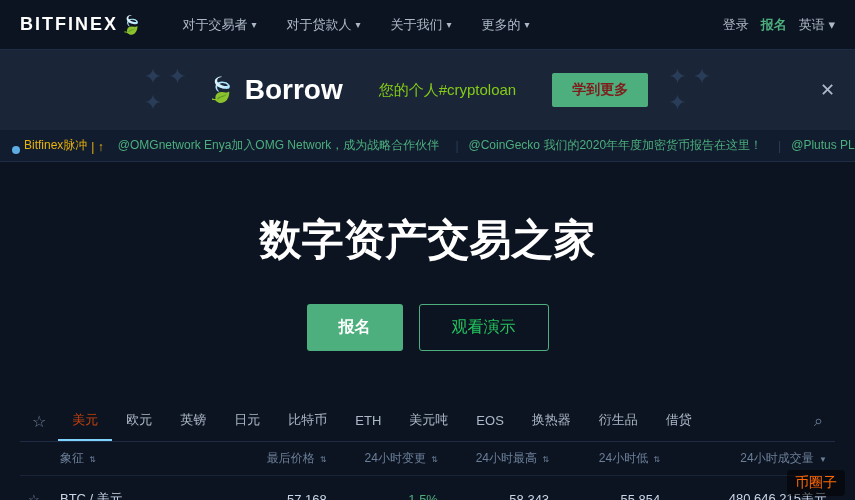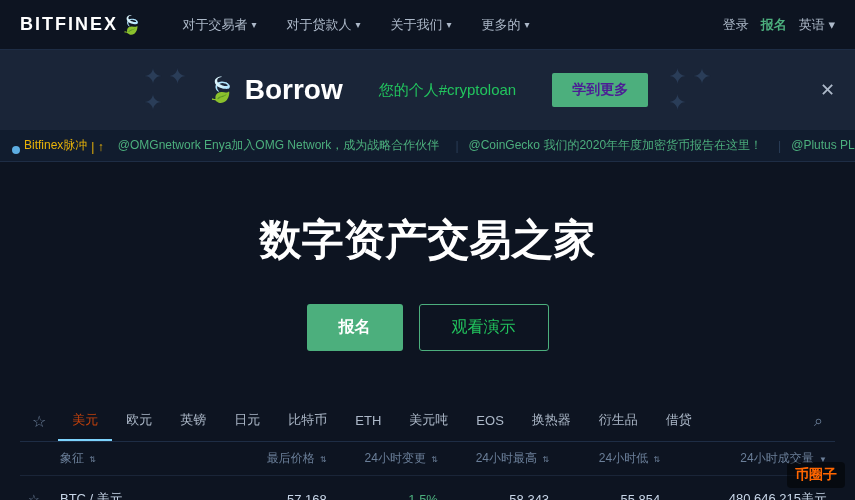--- a/index.html
+++ b/index.html
@@ -99,26 +99,26 @@
       font-size: 28px;
       font-weight: bold;
       color: #ffffff;
     }
     .banner-brand-leaf {
       color: #4caf7d;
       font-size: 24px;
     }
     .banner-tagline {
       font-size: 15px;
-      color: #22c55e;
+      color: #84cc16;
       margin: 0 16px;
     }
     .banner-btn {
       background-color: #4caf7d;
-      color: #4c1d95;
+      color: #7f1d1d;
       border: none;
       padding: 8px 20px;
       font-size: 14px;
       cursor: pointer;
       border-radius: 2px;
       font-weight: bold;
     }
     .banner-close {
       position: absolute;
       right: 20px;
@@ -273,27 +273,27 @@
     .row-price { flex: 1.2; text-align: right; color: #c8d6e8; }
     .row-change { flex: 1; text-align: right; }
     .row-change.positive { color: #4caf7d; }
     .row-high { flex: 1; text-align: right; color: #c8d6e8; }
     .row-low { flex: 1; text-align: right; color: #c8d6e8; }
     .row-volume { flex: 1.5; text-align: right; color: #c8d6e8; }
 
     
     .watermark {
       position: fixed;
-      bottom: 12px;
+      bottom: 4px;
       right: 10px;
       background: rgba(0,0,0,0.5);
       color: #ff6600;
       padding: 4px 8px;
       font-size: 14px;
-      font-weight: bold;
+      font-weight: normal;
       border-radius: 4px;
     }
   </style>
 </head>
 <body>
 
 <nav class="navbar">
   <div class="logo-area">
     <span class="logo-text">BITFINEX</span>
     <span class="logo-leaf">🍃</span>

